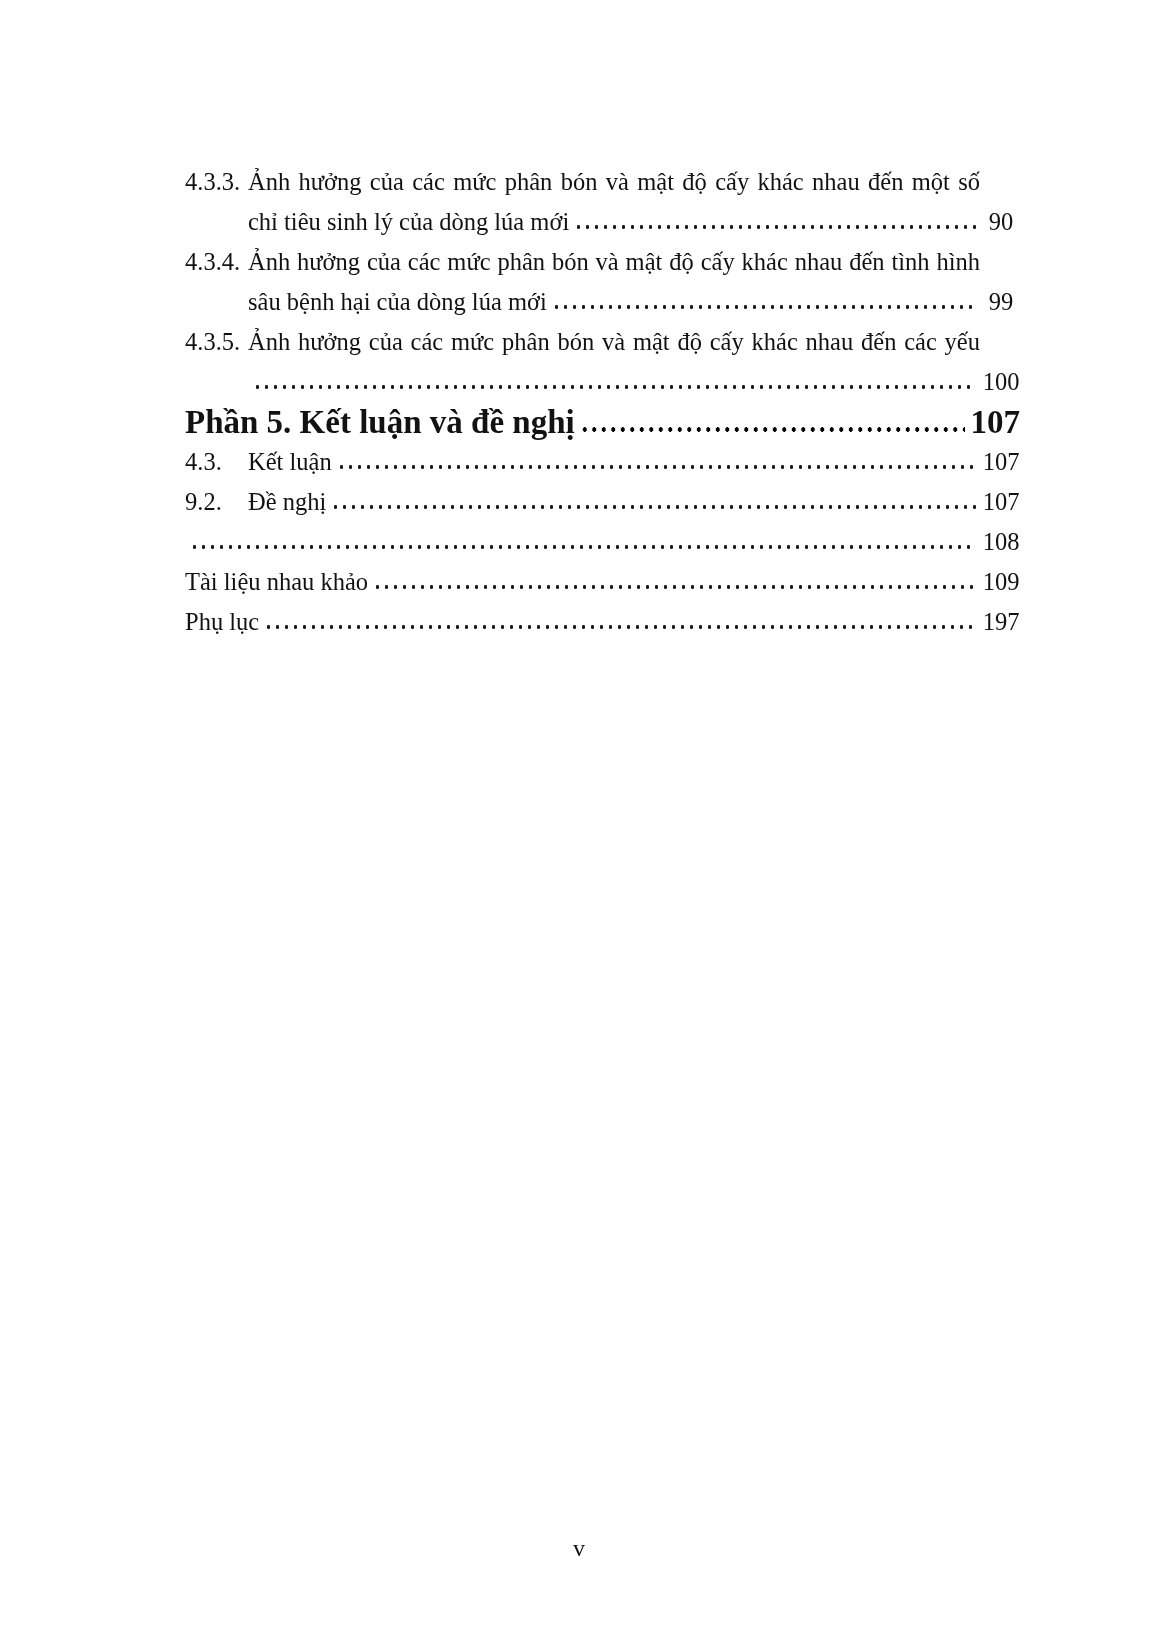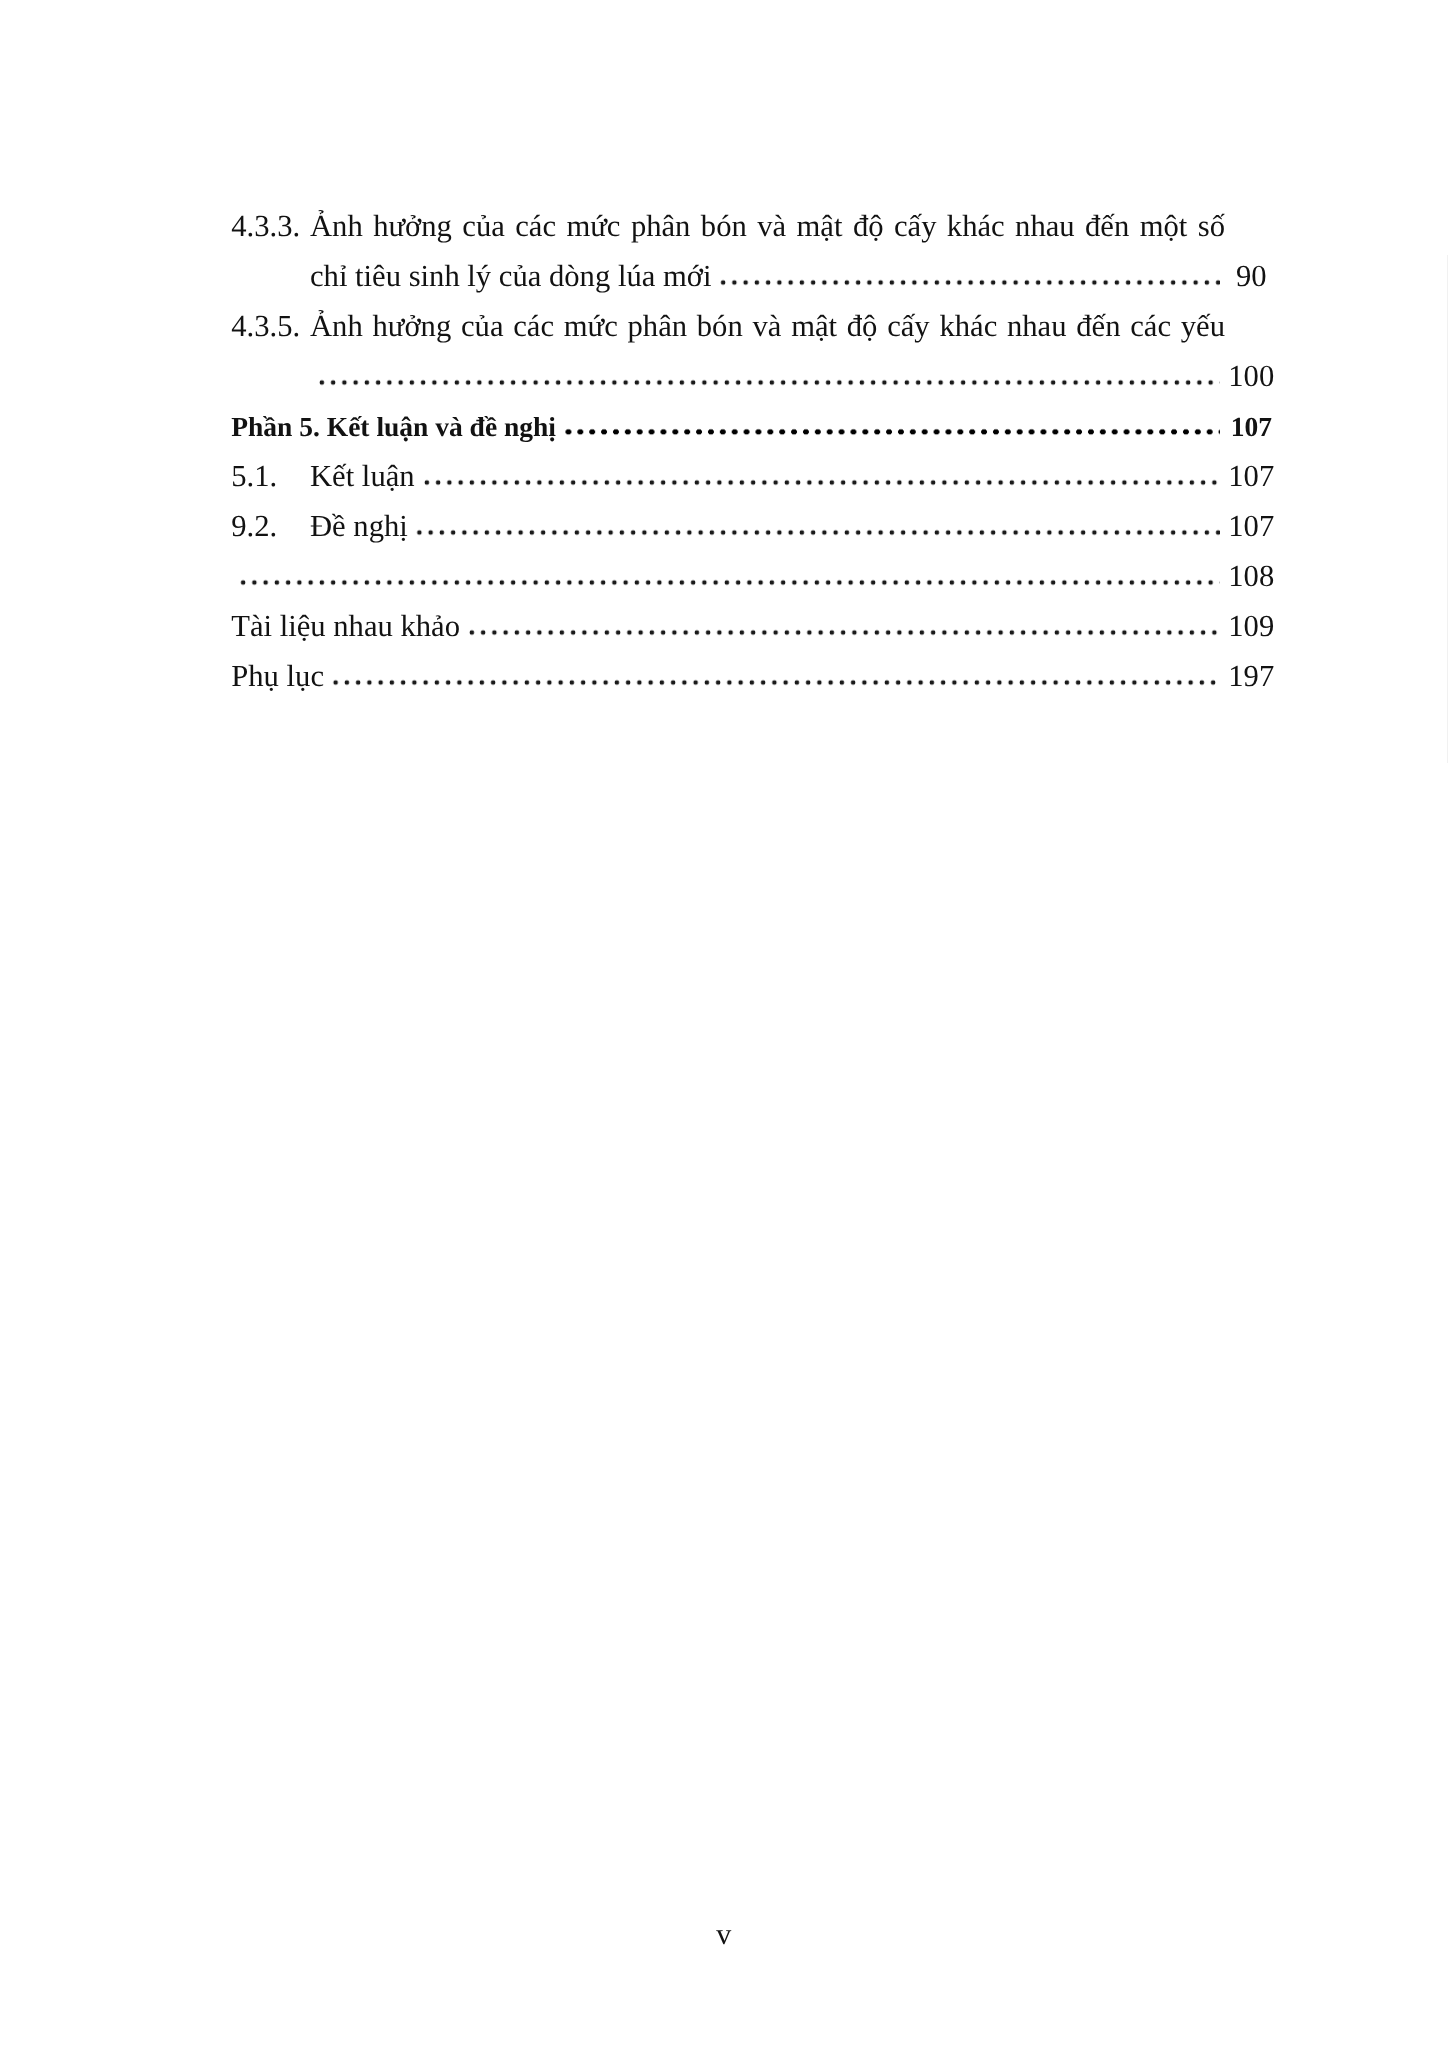--- a/index.html
+++ b/index.html
@@ -57,21 +57,21 @@
     background-size: 9.5px 7px;
   }
   .pg {
     flex: 0 0 auto;
     min-width: 38px;
     text-align: center;
     line-height: 40px;
   }
   .bold-row {
     font-weight: 700;
-    font-size: 22px;
+    font-size: 33px;
   }
   .footer {
     position: absolute;
     top: 1532px;
     left: 0;
     width: 100%;
     text-align: center;
     font-size: 24px;
     line-height: 32px;
   }
@@ -89,41 +89,53 @@
         <div class="just">Ảnh hưởng của các mức phân bón và mật độ cấy khác nhau đến một số</div>
       </div>
       <div class="row">
         <div class="num"></div>
         <div class="txt">chỉ tiêu sinh lý của dòng lúa mới</div>
         <div class="leader"></div>
         <div class="pg">90</div>
       </div>
     </div>
 
+    <div>
+      <div class="row">
+        <div class="num">4.3.4.</div>
+        <div class="just">Ảnh hưởng của các mức phân bón và mật độ cấy khác nhau đến tình hình</div>
+      </div>
+      <div class="row">
+        <div class="num"></div>
+        <div class="txt">sâu bệnh hại của dòng lúa mới</div>
+        <div class="leader"></div>
+        <div class="pg">99</div>
+      </div>
+    </div>
 
     <div>
       <div class="row">
         <div class="num">4.3.5.</div>
         <div class="just">Ảnh hưởng của các mức phân bón và mật độ cấy khác nhau đến các yếu</div>
       </div>
       <div class="row">
         <div class="num"></div>
         <div class="leader"></div>
         <div class="pg">100</div>
       </div>
     </div>
 
     <div class="row bold-row">
       <div class="txt">Phần 5. Kết luận và đề nghị</div>
       <div class="leader leader-bold"></div>
       <div class="pg">107</div>
     </div>
 
     <div class="row">
-      <div class="num">5.1.</div>
+      <div class="num">4.3.</div>
       <div class="txt">Kết luận</div>
       <div class="leader"></div>
       <div class="pg">107</div>
     </div>
 
     <div class="row">
       <div class="num">9.2.</div>
       <div class="txt">Đề nghị</div>
       <div class="leader"></div>
       <div class="pg">107</div>

